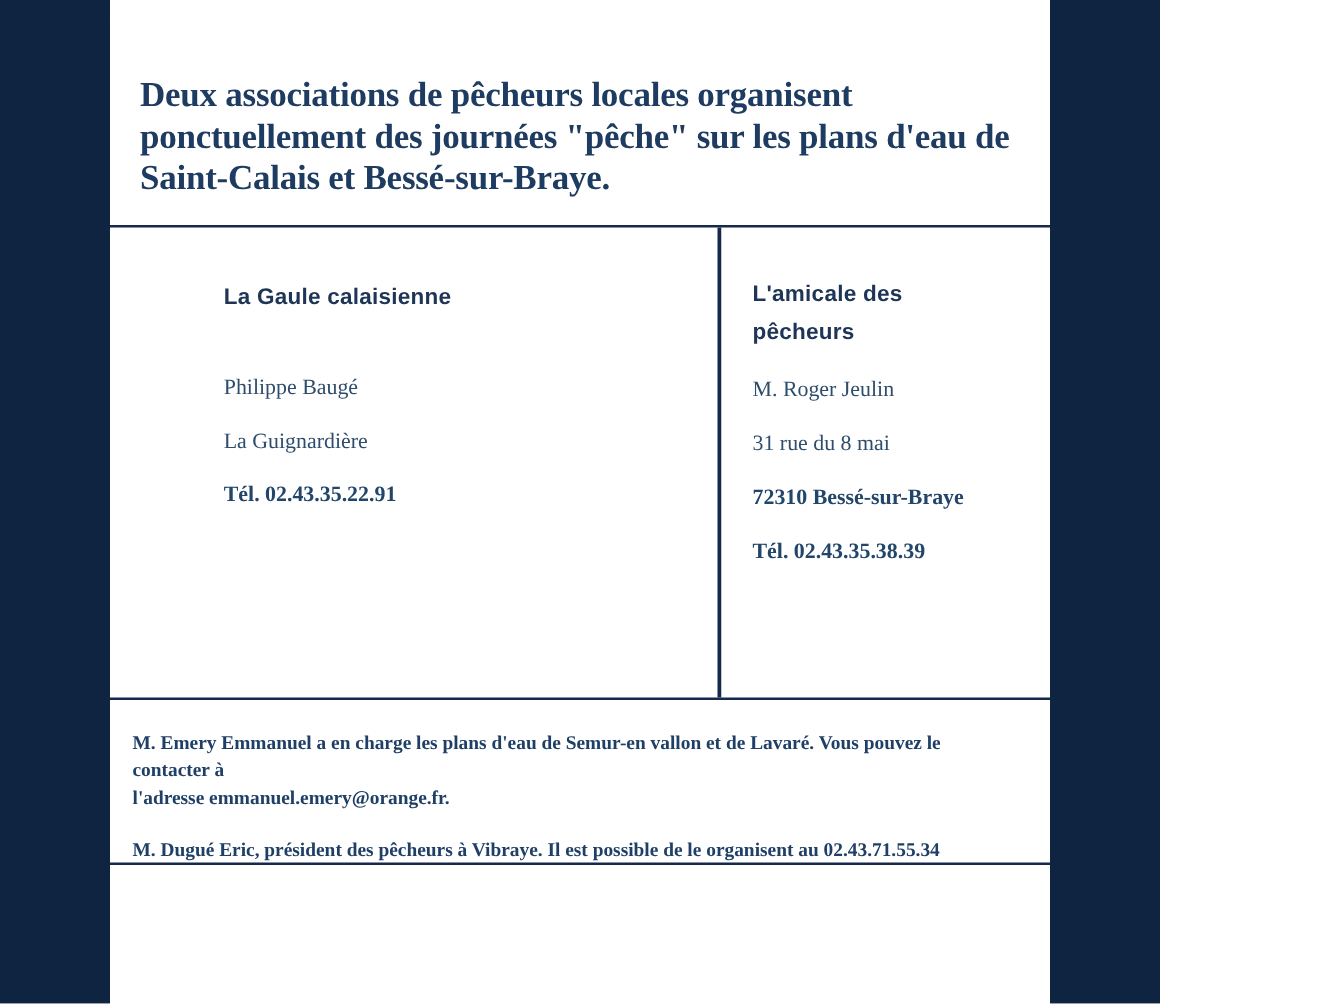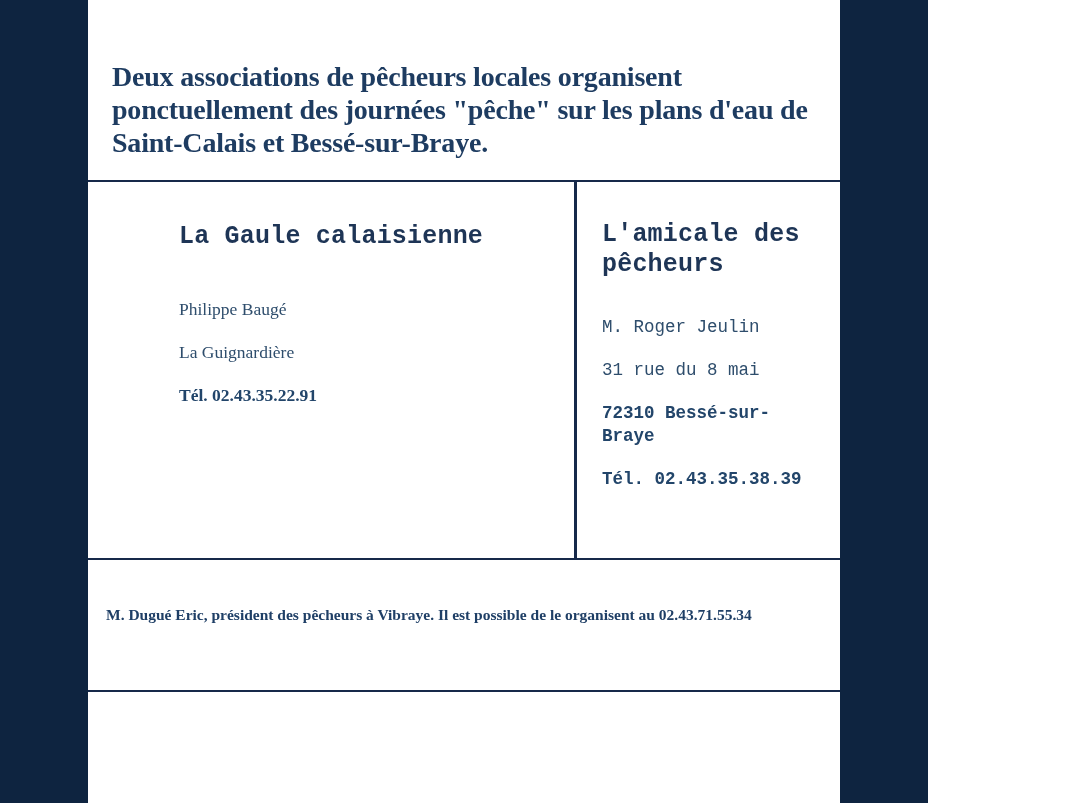--- a/index.html
+++ b/index.html
@@ -53,29 +53,29 @@
     flex: none;
     border-right: 3px solid #16294a;
     padding: 40px 20px 0 91px;
   }
   .col-right {
     flex: 1;
     padding: 38px 37px 0 25px;
   }
   .assoc-name {
     margin: 0;
-    font-family: Liberation Mono, monospace;
+    font-family: Liberation Sans, sans-serif;
     font-weight: bold;
-    font-size: 25px;
+    font-size: 18px;
     line-height: 30px;
     letter-spacing: 0.2px;
     color: #1e3556;
   }
   .col-left  .assoc-body { margin-top: 46px; }
-  .col-right .assoc-body { margin-top: 36px; font-family: Liberation Mono, monospace; }
+  .col-right .assoc-body { margin-top: 20px; }
   .assoc-body p {
     margin: 0 0 20px 0;
     font-size: 17.5px;
     line-height: 23px;
     color: #2e4d6c;
   }
   .assoc-body p.bold {
     font-weight: bold;
     color: #22456a;
   }
@@ -127,20 +127,24 @@
           <p>M. Roger Jeulin</p>
           <p>31 rue du 8 mai</p>
           <p class="bold">72310 Bessé-sur-Braye</p>
           <p class="bold">Tél. 02.43.35.38.39</p>
         </div>
       </div>
 
     </section>
 
     <section class="notes">
+      <p class="note-par">
+        <span class="line">M. Emery Emmanuel a en charge les plans d'eau de Semur-en vallon et de Lavaré. Vous pouvez le contacter à</span>
+        <span class="line">l'adresse emmanuel.emery@orange.fr.</span>
+      </p>
       <p class="note-par para2">M. Dugué Eric, président des pêcheurs à Vibraye. Il est possible de le organisent au 02.43.71.55.34</p>
     </section>
 
     <div class="footer-space"></div>
 
   </div>
 
   <div class="band"></div>
 </div>
 

